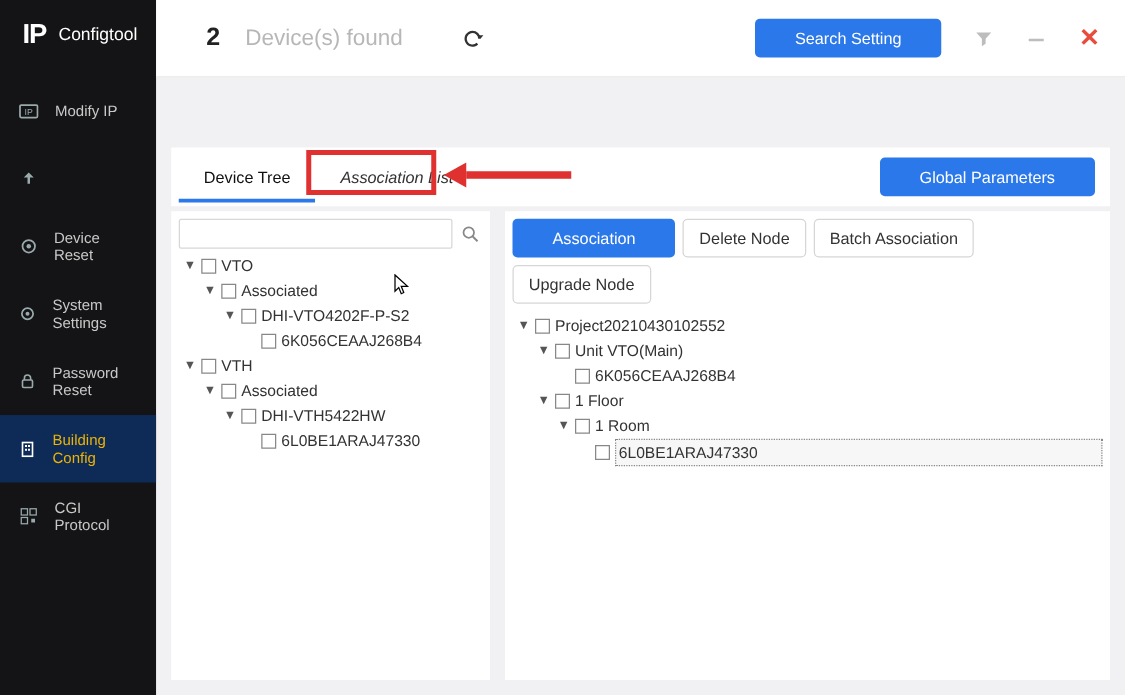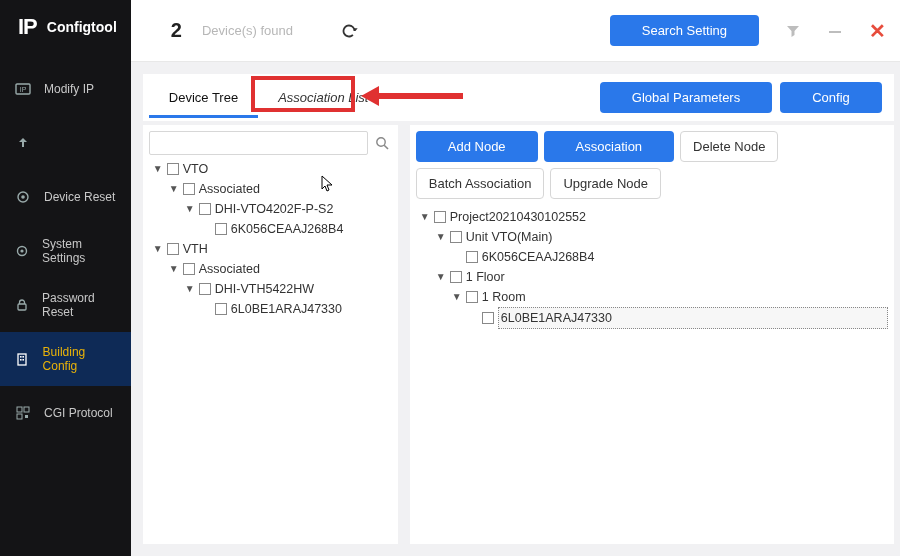--- a/index.html
+++ b/index.html
@@ -3,31 +3,31 @@
 <meta charset="utf-8">
 <style>
   * { box-sizing: border-box; margin: 0; padding: 0; font-family: Arial, sans-serif; }
   html, body { width: 900px; height: 556px; overflow: hidden; background: #fff; }
   .app { display: flex; width: 100%; height: 100%; }
 
   
   .sidebar { width: 156px; background: #141416; color: #d0d0d0; display: flex; flex-direction: column; }
   .brand { display: flex; align-items: center; gap: 10px; padding: 14px 14px 16px 18px; color: #fff; }
   .brand-logo { font-size: 22px; font-weight: 800; letter-spacing: -1px; }
-  .brand-text { font-size: 14px; font-weight: 700; }
+  .brand-text { font-size: 14px; font-weight: 400; }
   .nav { display: flex; flex-direction: column; margin-top: 6px; }
   .nav-item { display: flex; align-items: center; gap: 12px; padding: 0 14px; height: 54px; font-size: 12px; color: #c8c8c8; cursor: pointer; }
   .nav-item.active { background: #0e2a56; color: #eab308; }
   .nav-icon { width: 18px; height: 18px; display: inline-flex; align-items: center; justify-content: center; }
 
   
   .main { flex: 1; background: #f1f1f3; display: flex; flex-direction: column; }
   .topbar { background: #fff; height: 62px; display: flex; align-items: center; padding: 0 20px; gap: 12px; border-bottom: 1px solid #e8e8e8; }
   .count { font-size: 20px; font-weight: 700; color: #222; margin-left: 20px; }
-  .count-label { font-size: 13px; color: #b7b7b7; margin-left: 8px; }
+  .count-label { font-size: 18px; color: #b7b7b7; margin-left: 8px; }
   .refresh { margin-left: 30px; width: 28px; height: 28px; display: inline-flex; align-items: center; justify-content: center; cursor: pointer; }
   .spacer { flex: 1; }
   .btn-primary { background: #2a78ea; color: #fff; border: none; border-radius: 4px; padding: 8px 32px; font-size: 13px; cursor: pointer; }
   .funnel-icon, .minimize-icon, .close-x { margin-left: 14px; cursor: pointer; display: inline-flex; align-items: center; justify-content: center; }
   .close-x { color: #e74c3c; font-size: 20px; font-weight: 700; }
 
   .content { flex: 1; display: flex; flex-direction: column; padding: 12px; gap: 0; }
 
   .tab-row { display: flex; align-items: center; background: #fff; position: relative; padding: 0 6px; }
   .tab { padding: 12px 20px 10px; font-size: 13px; color: #333; cursor: pointer; border-bottom: 3px solid transparent; }
@@ -159,31 +159,30 @@
       <span class="minimize-icon">
           <svg width="16" height="16" viewBox="0 0 16 16">
             <rect x="2" y="8" width="12" height="2" fill="#bdbdbd"></rect>
           </svg>
         </span>
       <span class="close-x">✕</span>
     </div>
 
     <div class="content">
 
-      <div class="tab-row" style="position:relative;">
+      <div class="tab-row" style="position:relative;margin-top:44px;">
         <div class="tab active">Device Tree</div>
         <div class="tab highlight-box">Association List</div>
         <div class="red-box" style="left:108px; top:2px; width:104px; height:36px;"></div>
         <div class="arrow" style="left:218px; top:12px;">
           <div class="arrow-head"></div>
             <div class="arrow-line"></div>
         </div>
         <div class="tab-right-btns">
           <button class="btn-primary">Global Parameters</button>
-          <button class="btn-primary">Config</button>
         </div>
       </div>
 
       <div class="panels">
 
         <div class="panel panel-left">
           <div class="left-tools">
             <input class="search-input" placeholder="" style="">
             <span class="mag">
                 <svg width="16" height="16" viewBox="0 0 16 16">
@@ -264,21 +263,20 @@
               </li>
             </ul>
             <span class="cursor-ptr" style="left:178px; top:18px;"><svg width="14" height="18" viewBox="0 0 14 18">
                   <path d="M1 1l0 13 3-3 2 5 2-1-2-5 5 0z" fill="#fff" stroke="#000" stroke-width="1"></path>
                 </svg></span>
           </div>
         </div>
 
         <div class="panel panel-right">
           <div class="right-tools">
-            <button class="btn-primary">Add Node</button>
             <button class="btn-primary">Association</button>
             <button class="btn-outline">Delete Node</button>
             <button class="btn-outline">Batch Association</button>
             <button class="btn-outline">Upgrade Node</button>
           </div>
           <div class="tree">
             <ul style="padding-left:4px;">
               <li>
                 <div class="node">
                     <span class="caret">▼</span>

